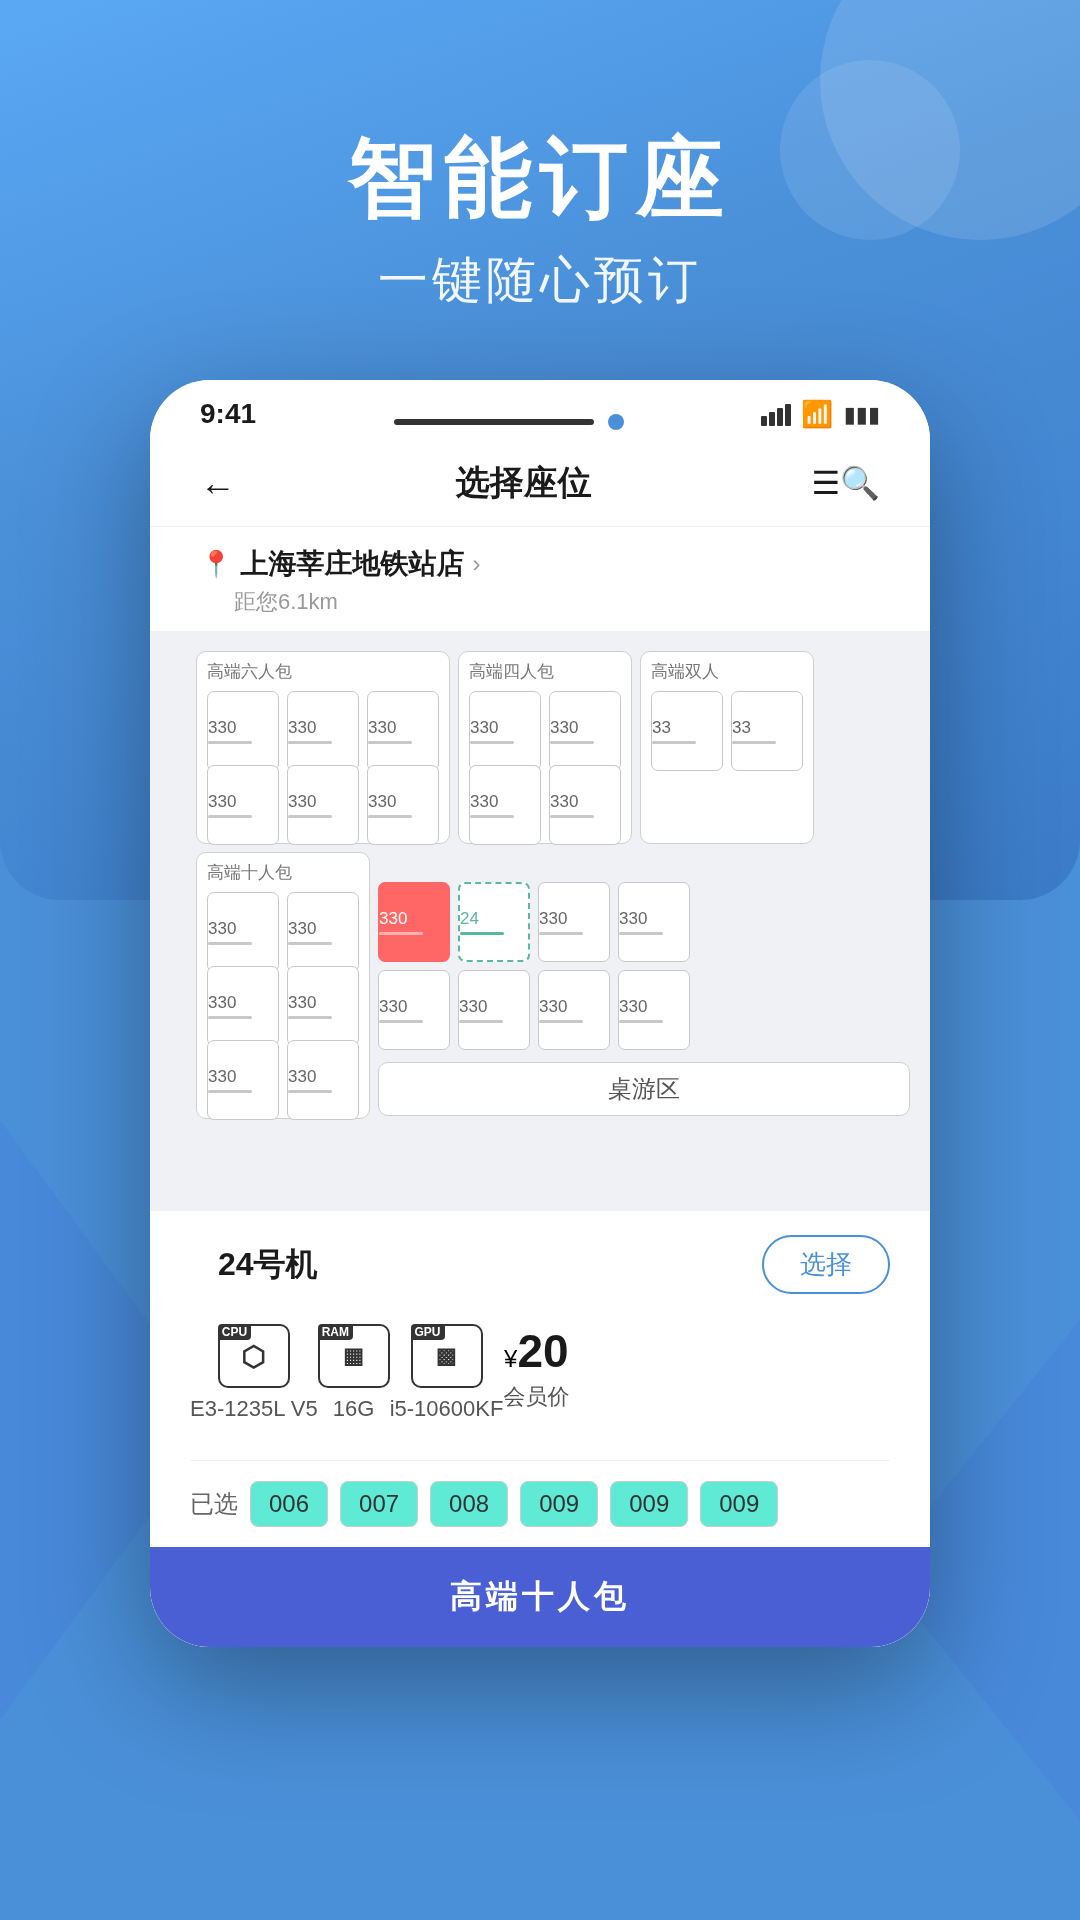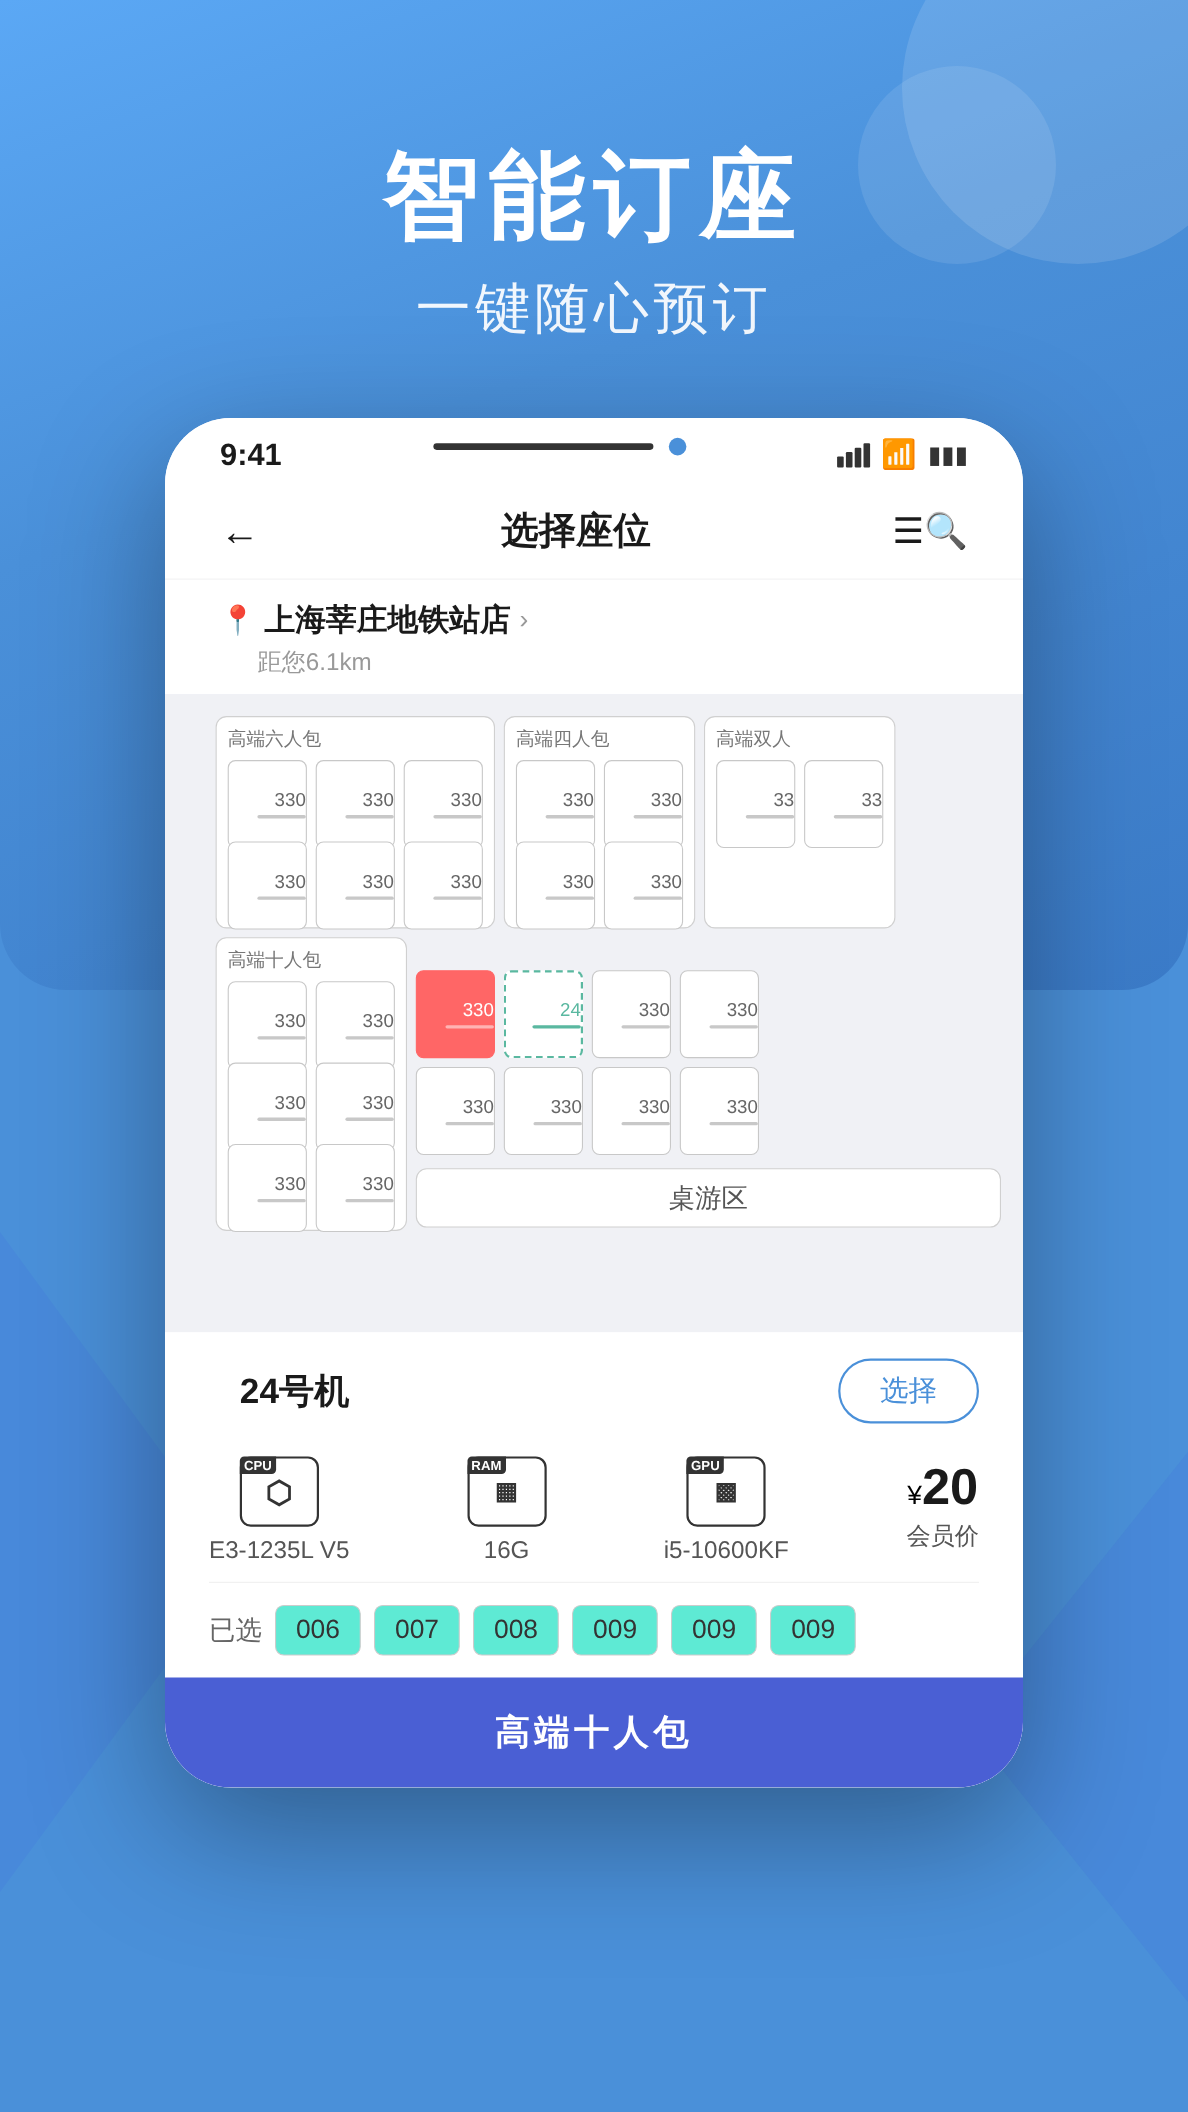--- a/index.html
+++ b/index.html
@@ -88,21 +88,21 @@
       overflow: hidden;
       z-index: 20;
     }
 
     
     .status-bar {
       background: white;
       padding: 18px 50px 10px;
       display: flex;
       justify-content: space-between;
-      align-items: flex-start;
+      align-items: flex-end;
     }
     .status-time {
       font-size: 28px;
       font-weight: 600;
       color: #1a1a1a;
     }
     .status-icons {
       display: flex;
       align-items: center;
       gap: 10px;
@@ -212,22 +212,22 @@
       padding: 10px 36px;
       font-size: 26px;
       color: #4A90D9;
       background: white;
       cursor: pointer;
     }
 
     .specs-row {
       display: flex;
       gap: 0;
-      justify-content: space-between;
-      padding: 10px 0 16px;
+      justify-content: flex-start;
+      padding: 10px 0 38px;
       border-bottom: 1px solid #f0f0f0;
     }
     .spec-item {
       display: flex;
       flex-direction: column;
       align-items: center;
       gap: 8px;
     }
     .spec-icon-box {
       width: 72px;
@@ -354,21 +354,21 @@
       gap: 8px;
     }
 
     .s {
       width: 72px;
       height: 80px;
       border: 1.5px solid #c8c8c8;
       border-radius: 7px;
       display: flex;
       flex-direction: column;
-      align-items: flex-end;
+      align-items: flex-start;
       justify-content: center;
       background: white;
       font-size: 18px;
       color: #666;
     }
     .s .sn { font-size: 17px; line-height: 1; }
     .s .sb {
       width: 44px; height: 3px;
       background: #c8c8c8;
       border-radius: 2px;

